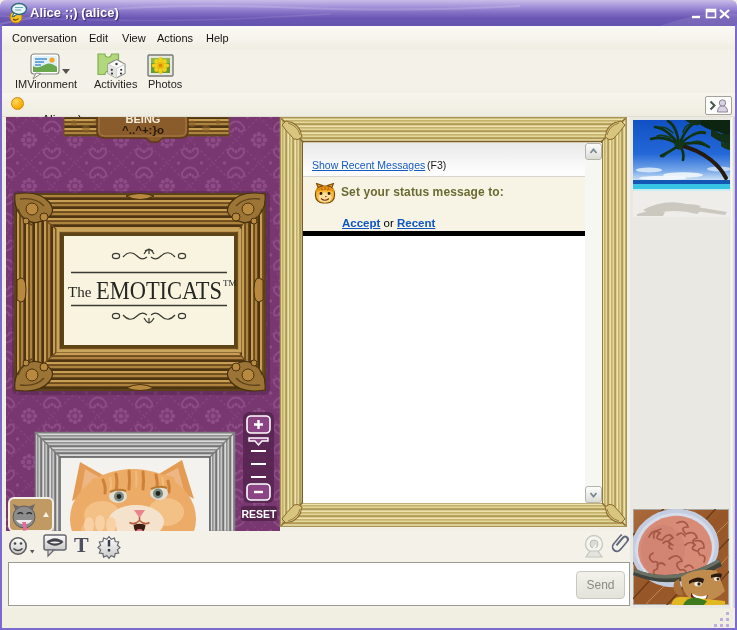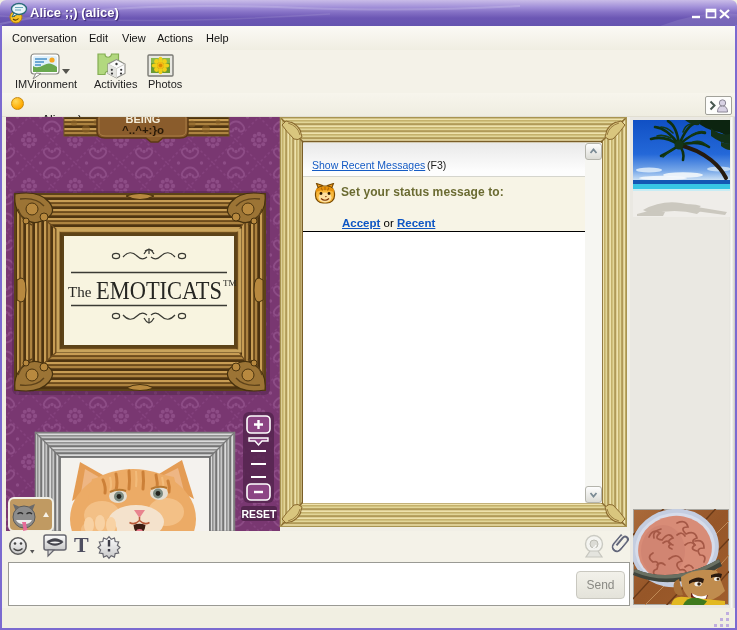--- a/index.html
+++ b/index.html
@@ -24,21 +24,21 @@
   #crow{left:2px;top:93px;width:733px;height:24px;background:linear-gradient(#f7f5ec,#efede1);border-bottom:1px solid #e2dfd2;box-sizing:border-box;}
   #crow .nm{position:absolute;left:24px;top:20px;font-size:12px;color:#000;margin-left:16px;}
   
   #imv{left:6px;top:117px;width:624px;height:414px;}
   
   #panel{left:303px;top:143px;width:299px;height:360px;background:#fff;font-size:12px;text-align:right;}
   #panhead{position:absolute;left:0;top:0;width:100%;height:33px;
      background:linear-gradient(#e9e9e9,#fdfdfd 85%);border-bottom:1px solid #d5d5cd;}
   #panhead a{position:absolute;left:9px;top:16px;color:#155bc4;font-size:10.5px;}
   #panhead .f3{position:absolute;left:124px;top:16px;color:#222;font-size:10.5px;}
-  #alert{position:absolute;left:0;top:34px;width:100%;height:54px;background:#f7f4e6;border-bottom:1px solid #000000;}
+  #alert{position:absolute;left:0;top:34px;width:100%;height:54px;background:#f7f4e6;border-bottom:5px solid #000000;}
   #alert .ttl{position:absolute;left:38px;top:8px;color:#6b6b32;font-weight:bold;font-size:12px;letter-spacing:0.1px;}
   #alert .msg{position:absolute;left:39px;top:25px;color:#000;font-size:10.9px;}
   #alert .lnk{position:absolute;left:39px;top:40px;font-size:11.5px;color:#000;}
   #alert a{color:#0e56c4;font-weight:bold;}
   
   #sbar{position:absolute;right:0;top:0;width:17px;height:100%;background:#f6f6f2;}
   .sbtn{position:absolute;left:0;width:17px;height:17px;background:linear-gradient(#fdfdfd,#dcdcd6);
      border:1px solid #b4b4ac;border-radius:3px;box-sizing:border-box;color:#7a7a72;font-size:9px;text-align:center;line-height:15px;}
   
   #sidebar{left:630px;top:117px;width:105px;height:491px;background:#eae8e2;}

